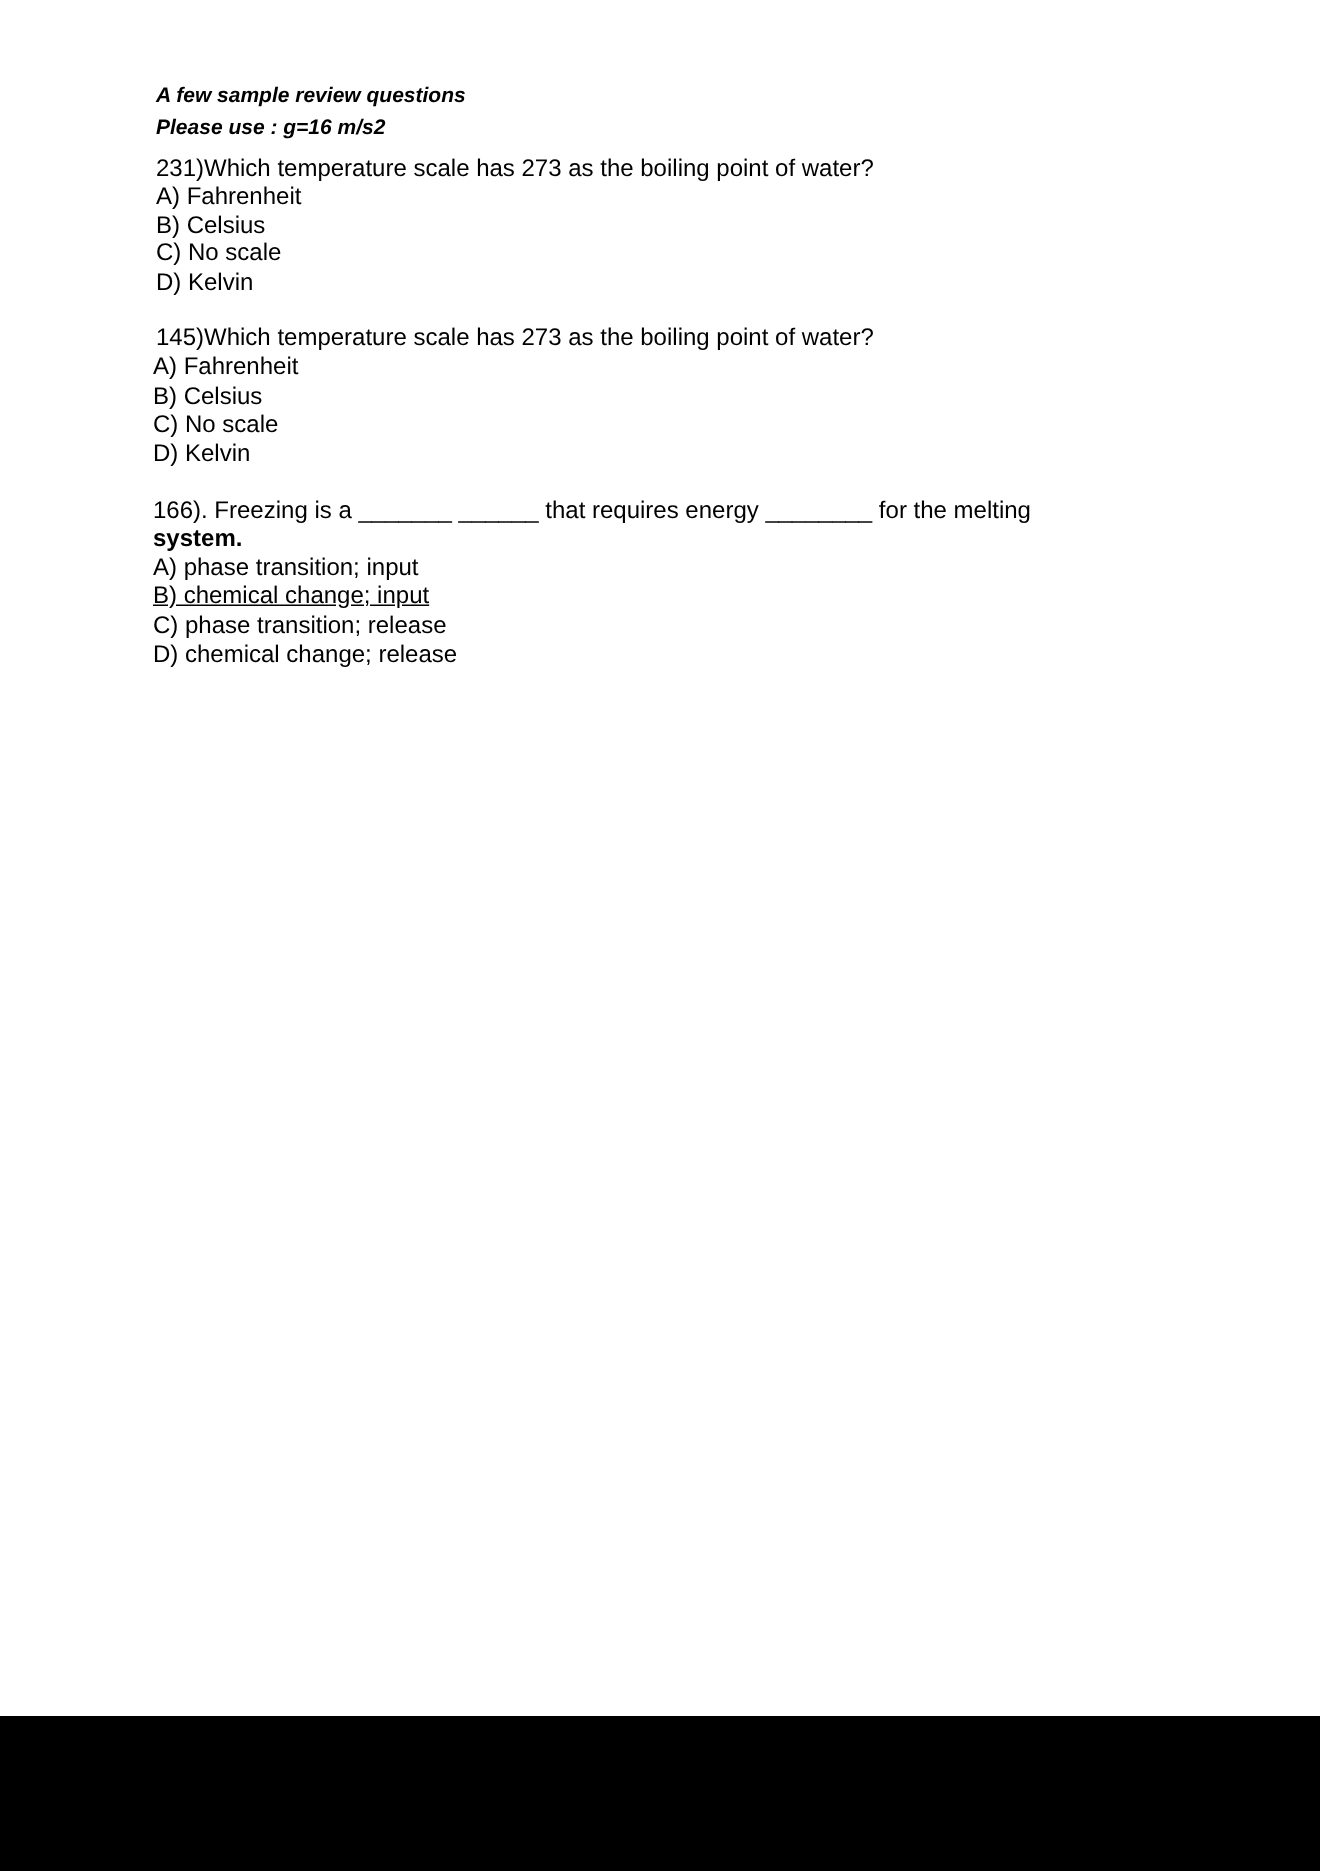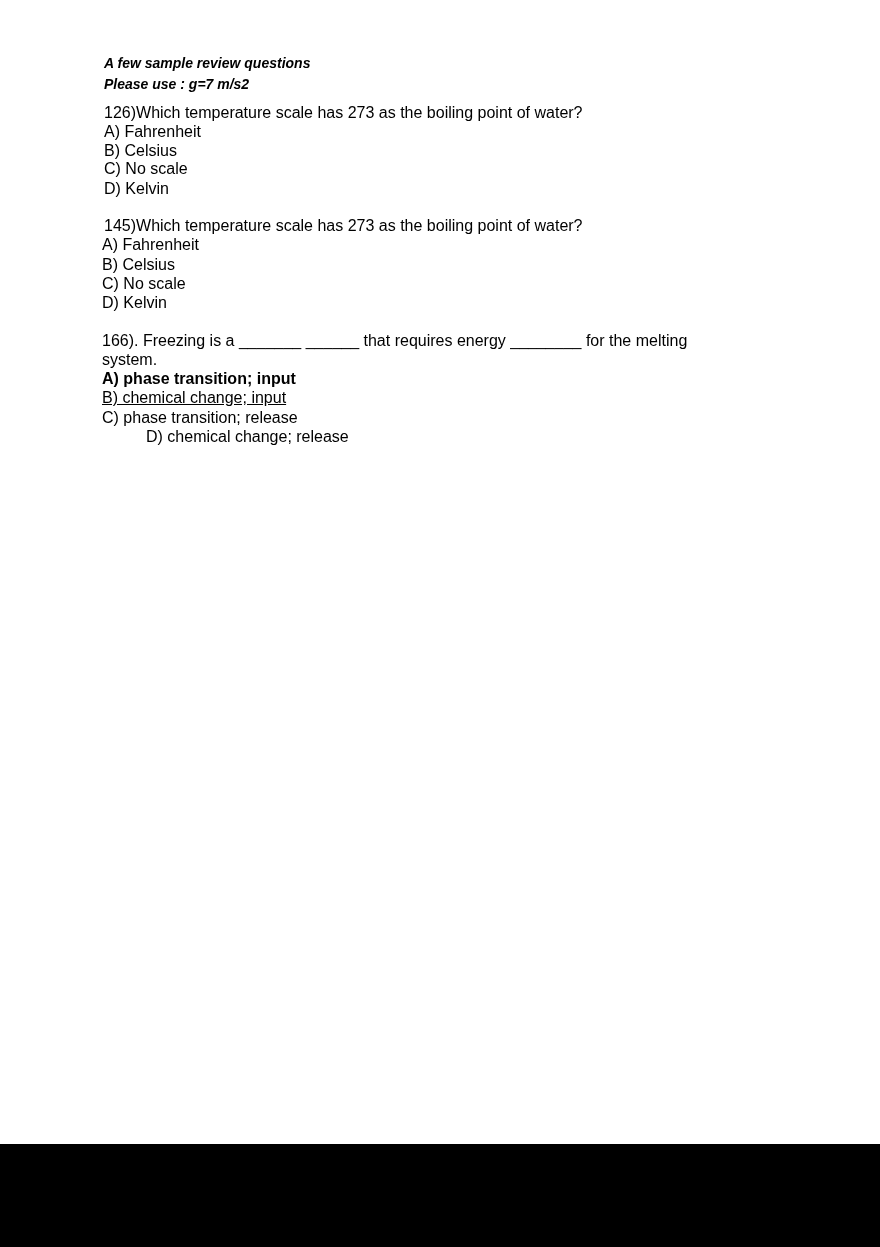--- a/index.html
+++ b/index.html
@@ -10,41 +10,41 @@
   .page { position: absolute; left: 0; top: 0; width: 880px; height: 1144px; background: #fff; padding-left: 23px; }
   .line { position: absolute; white-space: pre; font-size: 16px; line-height: 19px; }
   .hdr { font-weight: bold; font-style: italic; font-size: 14px; }
   .bottom-bar { position: absolute; left: 0; top: 1144px; width: 880px; height: 103px; background: #000; }
 </style>
 </head>
 <body>
 
 <div class="page">
   <div class="line hdr" style="left:104px; top:54px;">A few sample review questions</div>
-  <div class="line hdr" style="left:104px; top:75px;">Please use : g=7 m/s2</div>
+  <div class="line hdr" style="left:104px; top:75px;">Please use : g=16 m/s2</div>
 
   <div>
-    <div class="line" style="left:104px; top:103px;">126)Which temperature scale has 273 as the boiling point of water?</div>
+    <div class="line" style="left:104px; top:103px;">231)Which temperature scale has 273 as the boiling point of water?</div>
     <div class="line" style="left:104px; top:122px;">A) Fahrenheit</div>
     <div class="line" style="left:104px; top:141px;">B) Celsius</div>
     <div class="line" style="left:104px; top:159px;">C) No scale</div>
     <div class="line" style="left:104px; top:179px;">D) Kelvin</div>
   </div>
 
   <div>
     <div class="line" style="left:104px; top:216px;">145)Which temperature scale has 273 as the boiling point of water?</div>
     <div class="line" style="left:102px; top:235px;">A) Fahrenheit</div>
     <div class="line" style="left:102px; top:255px;">B) Celsius</div>
     <div class="line" style="left:102px; top:274px;">C) No scale</div>
     <div class="line" style="left:102px; top:293px;">D) Kelvin</div>
   </div>
 
   <div>
     <div class="line" style="left:102px; top:331px;">166). Freezing is a _______ ______ that requires energy ________ for the melting</div>
-    <div class="line" style="left:102px; top:350px;">system.</div>
-    <div class="line" style="left:102px; top:369px;font-weight:bold;">A) phase transition; input</div>
+    <div class="line" style="left:102px; top:350px;font-weight:bold;">system.</div>
+    <div class="line" style="left:102px; top:369px;">A) phase transition; input</div>
     <div class="line" style="left:102px; top:388px;text-decoration:underline;">B) chemical change; input</div>
     <div class="line" style="left:102px; top:408px;">C) phase transition; release</div>
-    <div class="line" style="left:102px; top:427px;margin-left:44px;">D) chemical change; release</div>
+    <div class="line" style="left:102px; top:427px;">D) chemical change; release</div>
   </div>
 </div>
 
 <div class="bottom-bar"></div>
 
 </body></html>

